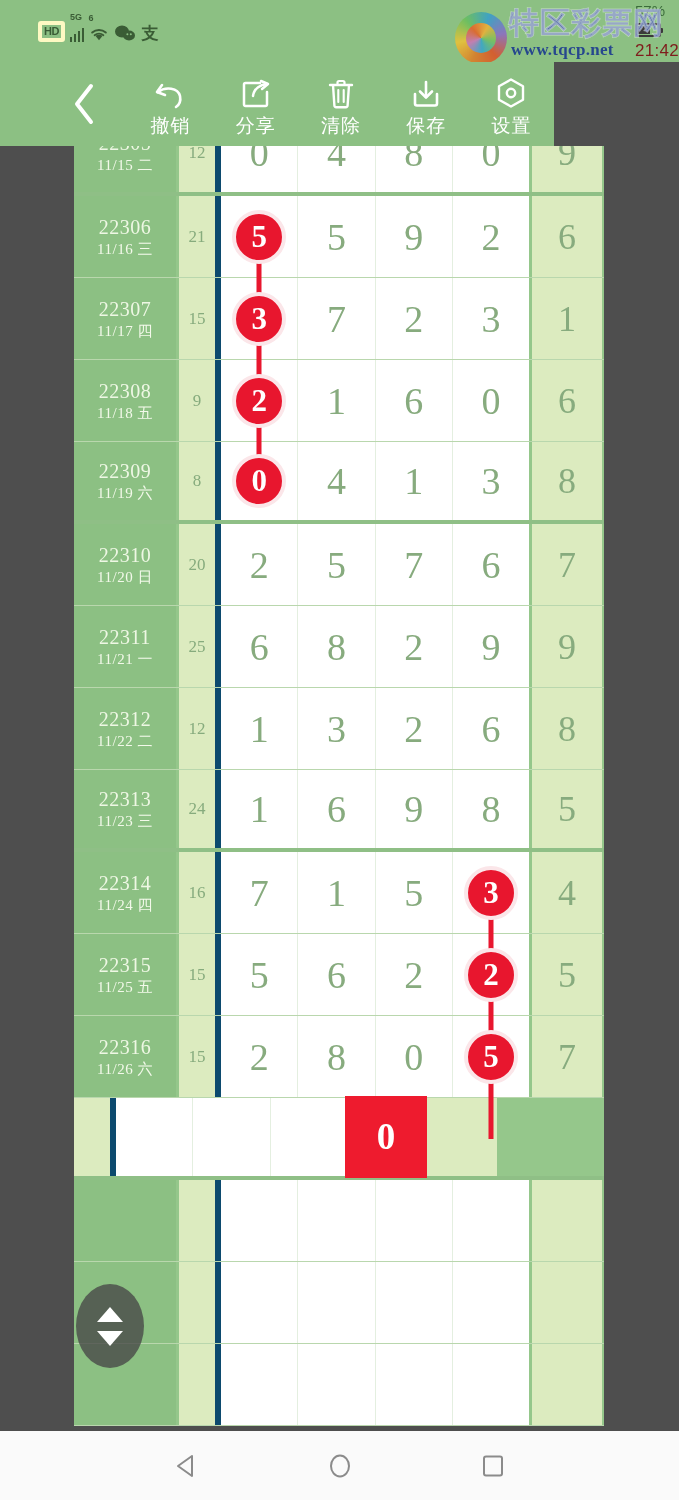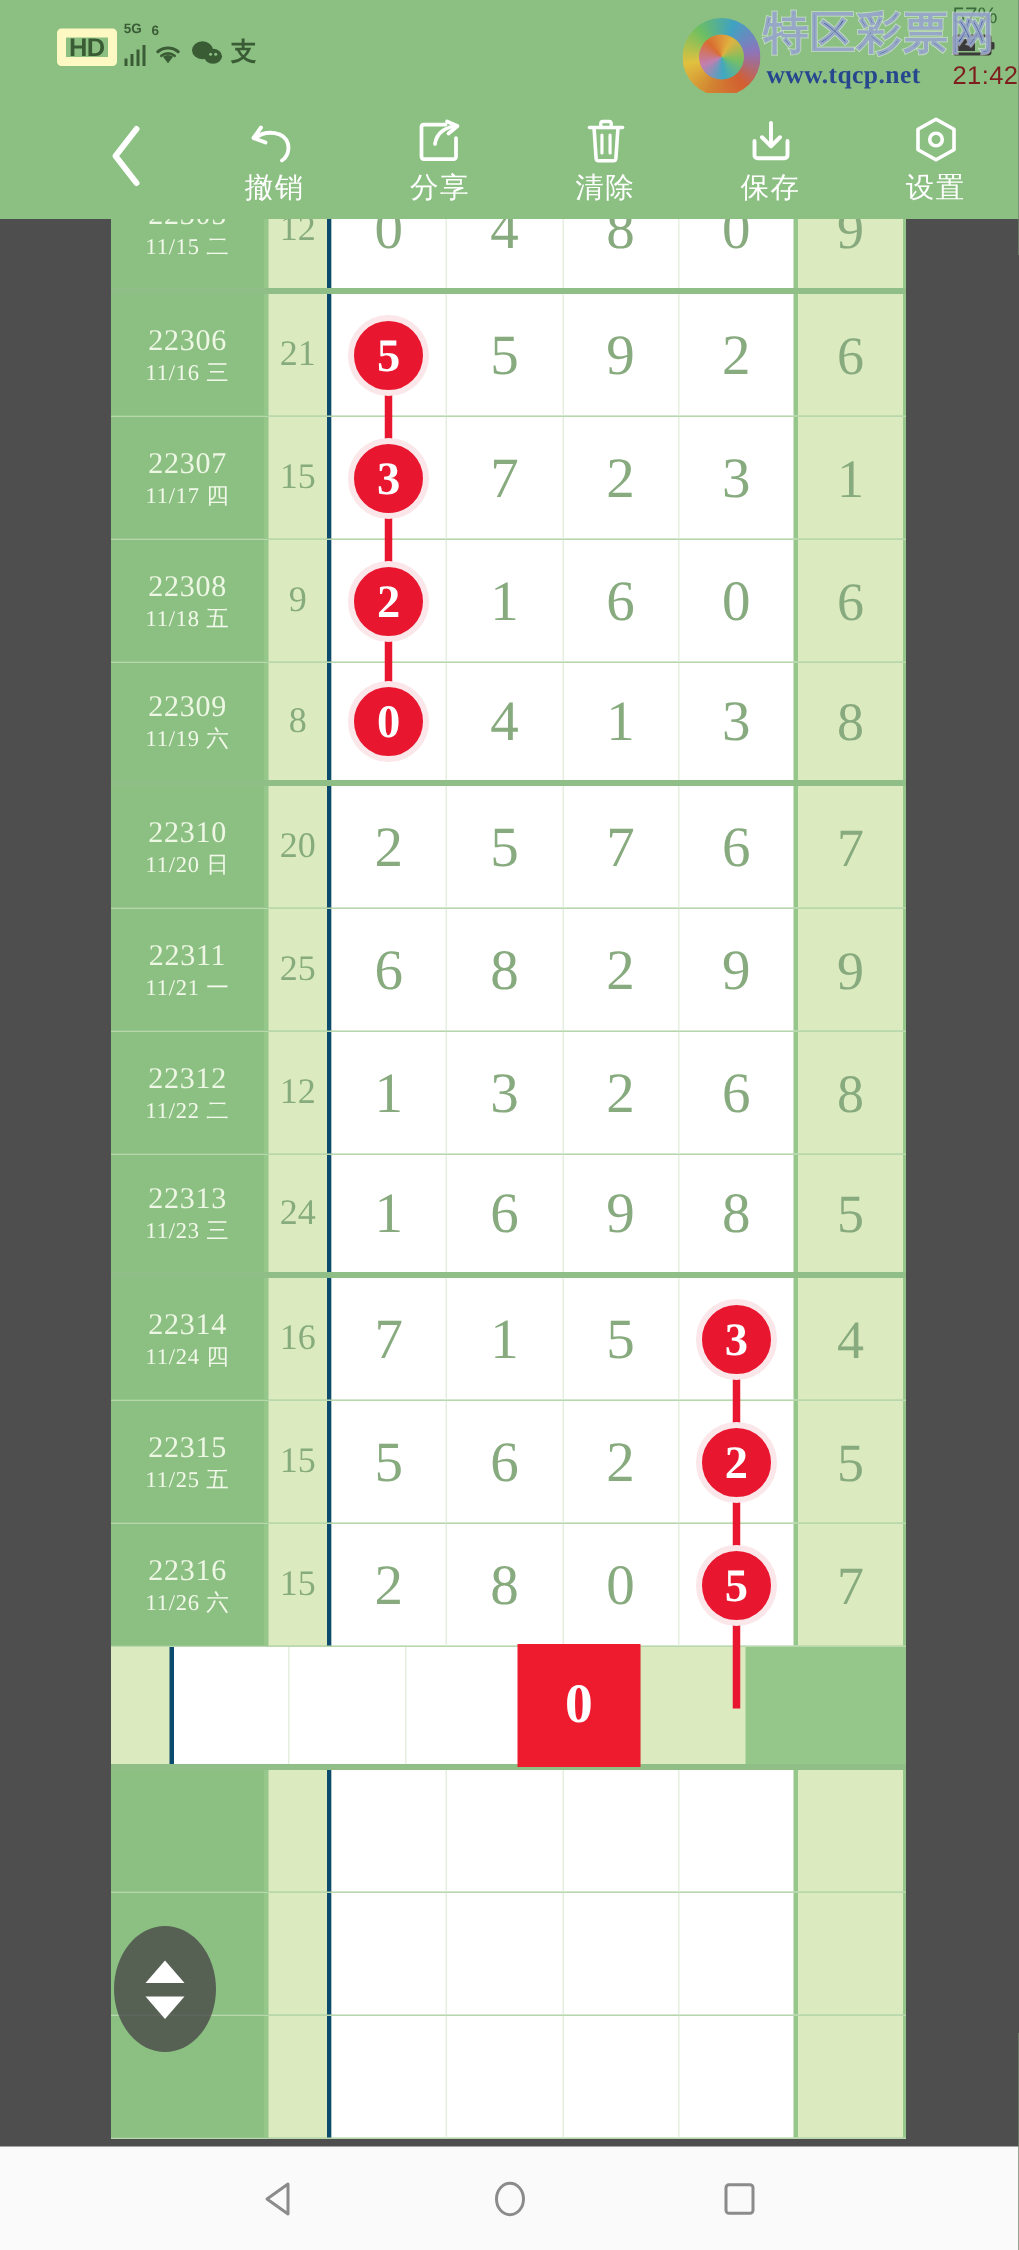--- a/index.html
+++ b/index.html
@@ -11,22 +11,22 @@
   }
 
   
   .statusbar{
     position:absolute; top:0; left:0; width:679px; height:62px;
     background:#8CC083;
     display:flex; align-items:center;
   }
   .sb-left{ display:flex; align-items:flex-end; gap:5px; padding-left:38px; }
   .hd-badge{
-    border:6px solid #fef9c3; border-radius:3px; color:#3a5c35;
-    font-size:17px; font-weight:bold; padding:0 2px; line-height:13px;
+    border:4px solid #fef9c3; border-radius:3px; color:#3a5c35;
+    font-size:11px; font-weight:bold; padding:0 2px; line-height:13px;
     letter-spacing:-.5px;
   }
   .sig{ position:relative; display:flex; align-items:flex-end; height:20px; }
   .sig .tag{ position:absolute; top:-10px; left:0; font-size:9px; font-weight:bold; color:#3a5c35; }
   .sig .bars{ display:flex; align-items:flex-end; gap:1.5px; height:14px; }
   .sig .bars i{ display:block; width:2.5px; background:#3a5c35; }
   .sig .bars i:nth-child(1){height:5px;}
   .sig .bars i:nth-child(2){height:8px;}
   .sig .bars i:nth-child(3){height:11px;}
   .sig .bars i:nth-child(4){height:14px;}
@@ -78,21 +78,21 @@
     -webkit-text-stroke:1px rgba(255,255,255,.55);
   }
   .wm-url{
     position:absolute; left:58px; top:34px;
     font-size:17px; color:#1e3d8f; font-family:"Liberation Serif", serif;
     font-weight:bold; letter-spacing:.3px;
   }
 
   
   .toolbar{
-    position:absolute; top:62px; left:0; width:679px; height:84px;
+    position:absolute; top:62px; left:0; width:554px; height:84px;
     background:#8CC083; display:flex; align-items:center;padding-left:40px;
   }
   .back-btn{
     width:88px; height:84px; display:flex; align-items:center; justify-content:center;
   }
   .tb-items{ flex:1; display:flex; align-items:center; }
   .tb-item{
     flex:1; display:flex; flex-direction:column; align-items:center; justify-content:center;
     gap:3px; height:84px; padding-top:4px;
   }
@@ -124,22 +124,22 @@
   .c-issue .no{
     font-size:20px; color:#eef7e4; font-family:"Liberation Serif", serif;
     letter-spacing:.5px; line-height:22px;
   }
   .c-issue .dt{
     font-size:15px; color:#f3f9ea; font-family:"Liberation Serif", serif;
     line-height:17px; letter-spacing:.5px;
   }
   .c-sum{
     width:42px; background:#DCEBBF; display:flex; align-items:center; justify-content:center;
-    border-right:3px solid #0c4a6e;
-    font-size:24px; color:#86ab7d; font-family:"Liberation Serif", serif;
+    border-right:6px solid #0c4a6e;
+    font-size:17px; color:#86ab7d; font-family:"Liberation Serif", serif;
   }
   .c-digits{ display:flex; width:311px; background:#fff; border-right:3px solid #95c78b; }
   .cell{
     flex:1; display:flex; align-items:center; justify-content:center;
     position:relative; border-right:1px solid #e4efe0;
   }
   .cell:last-child{ border-right:none; }
   .cell .num{
     font-size:38px; color:#87ab7e; font-family:"Liberation Serif", serif;
     line-height:40px;

